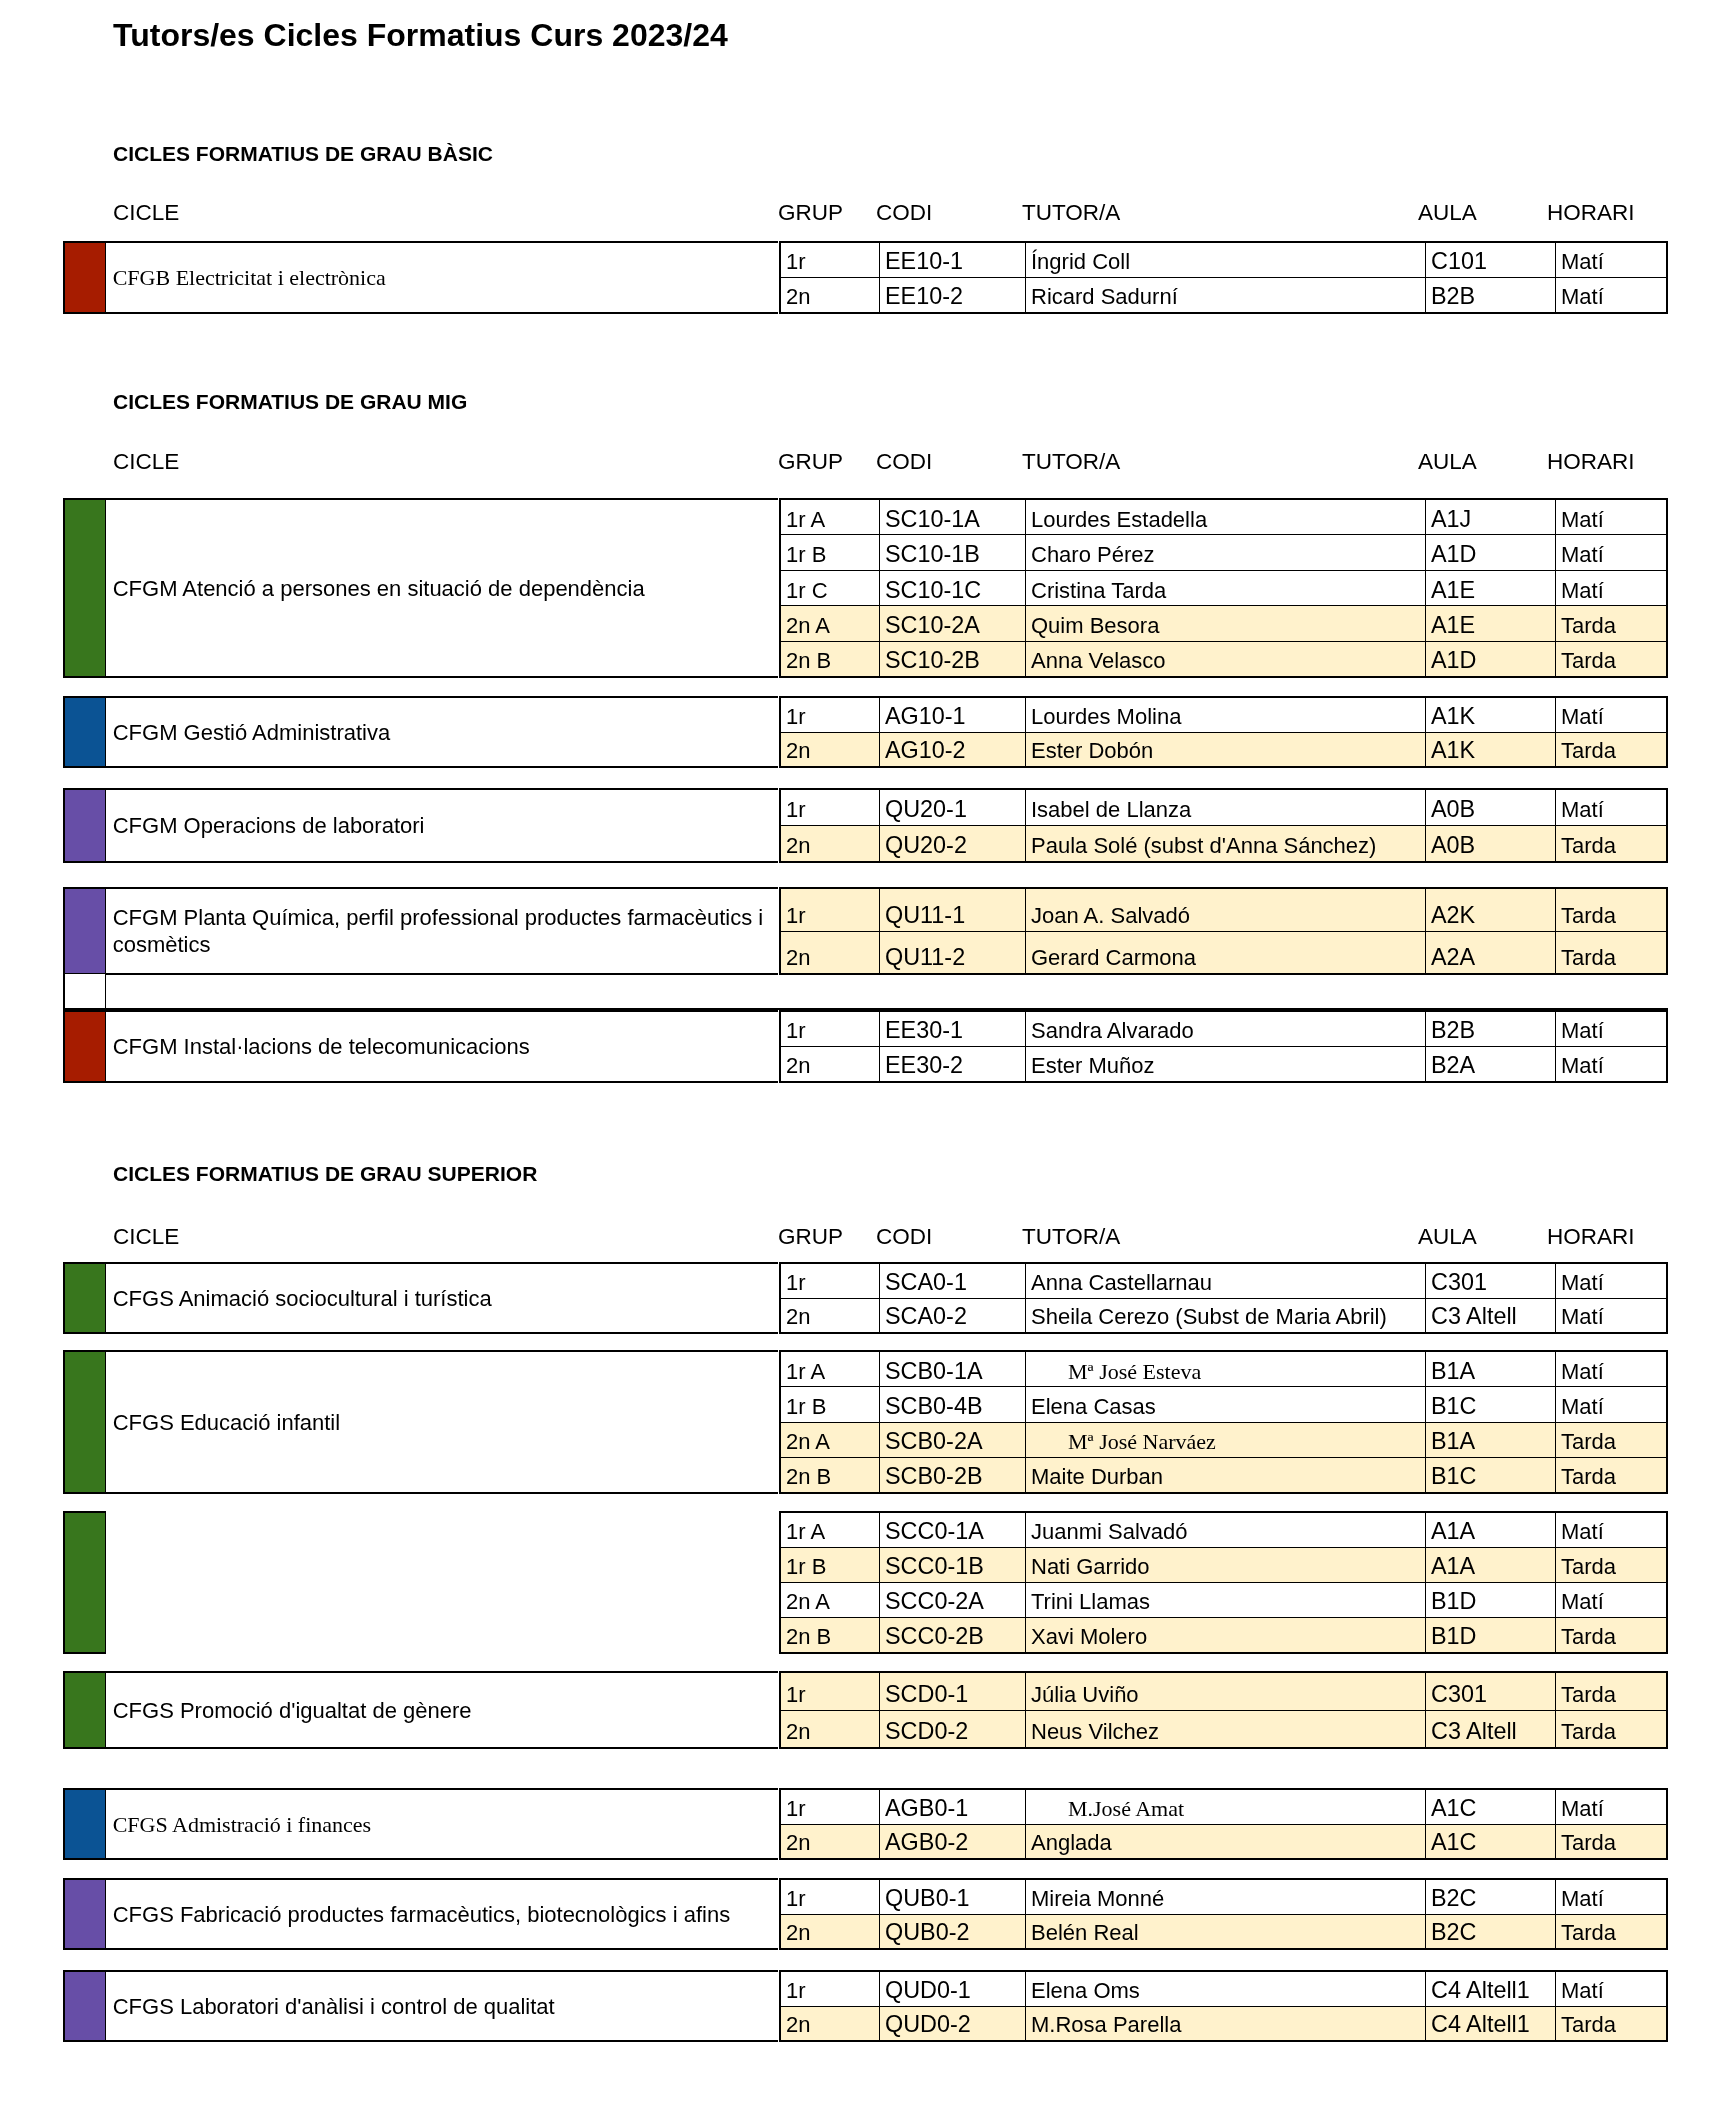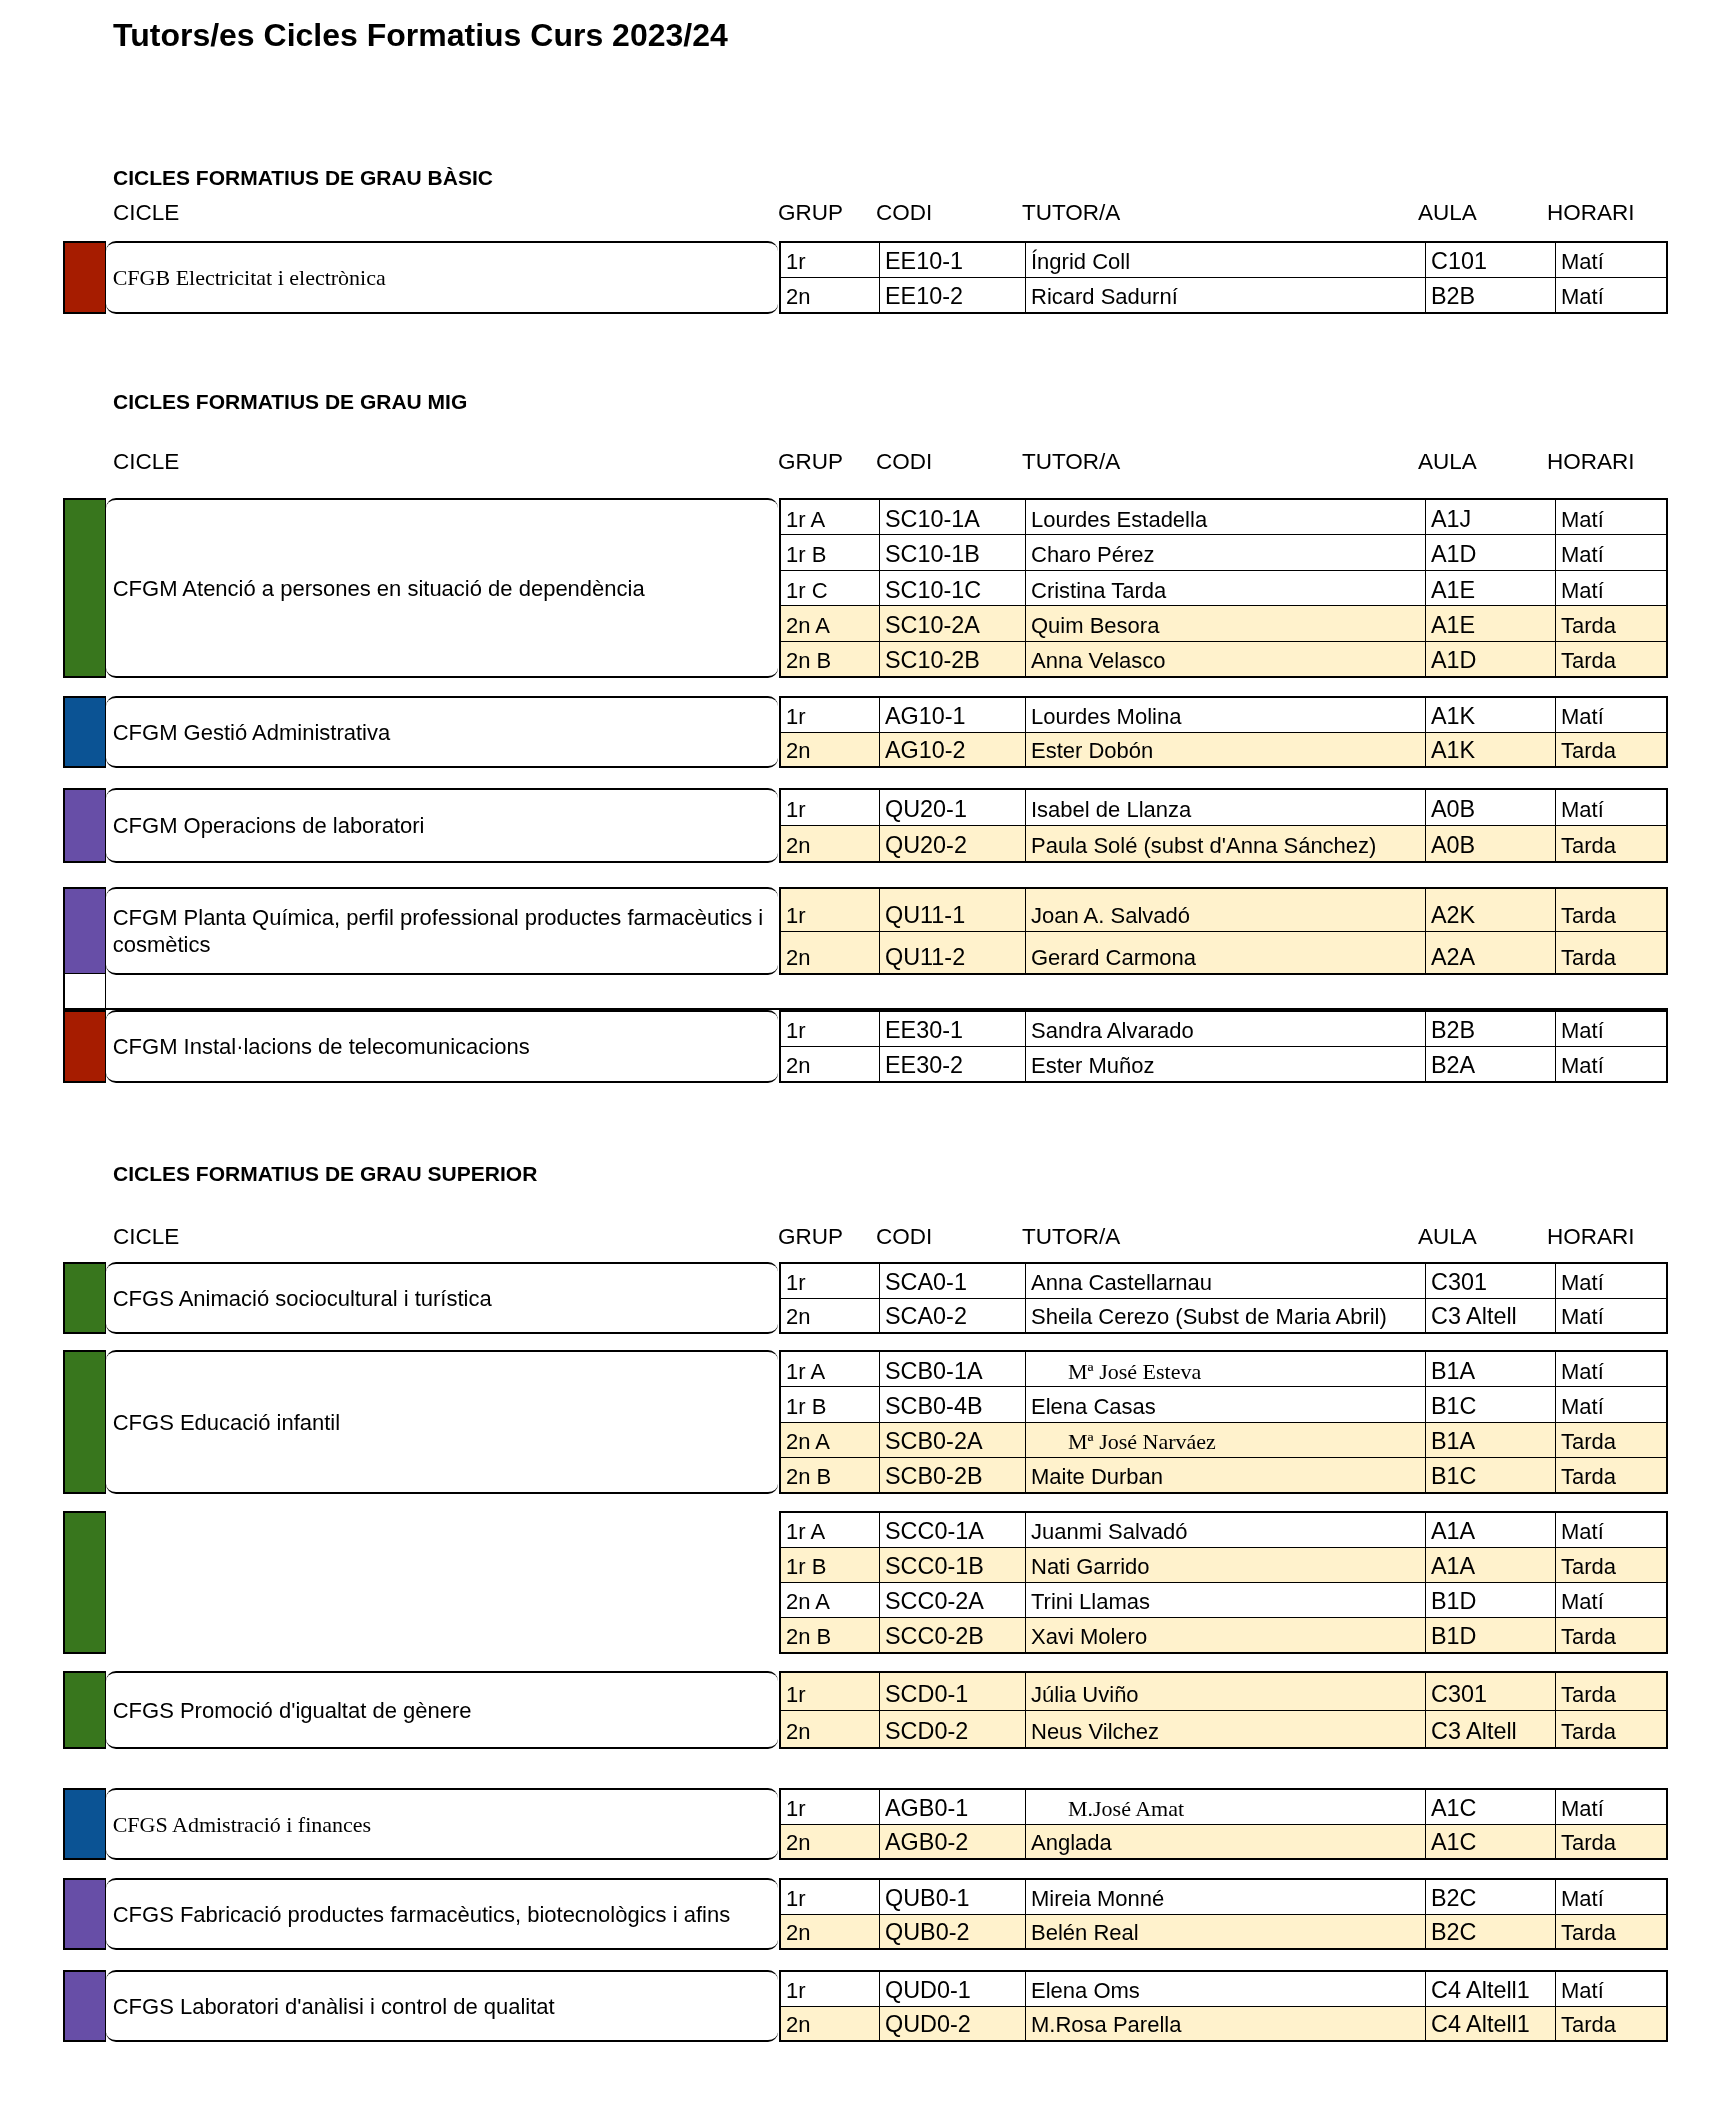--- a/index.html
+++ b/index.html
@@ -7,21 +7,21 @@
          font-family: "Liberation Sans", sans-serif; color: #000; }
   .title { position: absolute; left: 113px; top: 16.7px; font-size: 32px; font-weight: bold; white-space: nowrap; }
   .section-heading { position: absolute; left: 113px; font-size: 21px; font-weight: bold; white-space: nowrap; }
   .col-headers { position: absolute; left: 0; width: 1727px; height: 30px; font-size: 22.5px; }
   .col-headers span { position: absolute; top: 0; white-space: nowrap; }
   .block { position: absolute; left: 63px; width: 1605px; }
   .bar { position: absolute; left: 0; top: 0; bottom: 0; width: 43px;
          border: 2.5px solid #000; border-right: 1.7px solid #000; box-sizing: border-box; }
   .cicle { position: absolute; left: 43px; top: 0; bottom: 0; width: 672px;
            border-top: 2.5px solid #000; border-bottom: 2.5px solid #000; box-sizing: border-box;
-           display: flex; align-items: center; padding-left: 6.7px; font-size: 22px; line-height: 27px; background: #fff; border-radius: 10px; }
+           display: flex; align-items: center; padding-left: 6.7px; font-size: 22px; line-height: 27px; background: #fff; }
   .cicle.serif { font-family: "Liberation Serif", serif; font-size: 22px; }
   .rows { position: absolute; left: 716px; right: 0; top: 0; bottom: 0;
           border: 2.5px solid #000; border-right-width: 2.5px; box-sizing: border-box; display: flex; flex-direction: column; }
   .row { flex: 1; display: flex; border-top: 1.7px solid #000; font-size: 22px; background: #fff; }
   .row:first-child { border-top: none; }
   .row.tarda { background: #fff2cc; }
   .cell { box-sizing: border-box; padding: 0 5px; display: flex; align-items: flex-end; padding-bottom: 1.7px; white-space: nowrap; overflow: hidden; }
   .cell + .cell { border-left: 1.7px solid #000; }
   .c-grup { width: 98px; }
   .c-codi { width: 146px; font-size: 23.4px; }
@@ -32,21 +32,21 @@
   .spacer { position: absolute; left: 63px; width: 1605px; height: 36px; }
   .spacer .bar { background: #fff; border-top: 0; }
   .spacer .cicle-blank { position: absolute; left: 43px; top: 0; bottom: 0; right: 0; border-bottom: 2.5px solid #000; box-sizing: border-box; }
 </style>
 </head>
 <body>
 
 <div class="title">Tutors/es Cicles Formatius Curs 2023/24</div>
 
 <div id="doc">
-    <div class="section-heading" style="top: 142px; margin-top: 24px;">CICLES FORMATIUS DE GRAU BÀSIC</div>
+    <div class="section-heading" style="top: 142px;">CICLES FORMATIUS DE GRAU BÀSIC</div>
     <div class="col-headers" style="top: 200px;">
       <span style="left: 113px;">CICLE</span>
       <span style="left: 778px;">GRUP</span>
       <span style="left: 876px;">CODI</span>
       <span style="left: 1022px;">TUTOR/A</span>
       <span style="left: 1418px;">AULA</span>
       <span style="left: 1547px;">HORARI</span>
     </div>
     <div class="block" style="top: 241px; height: 73px;">
       <div class="bar" style="background: rgb(166, 28, 0);"></div>

